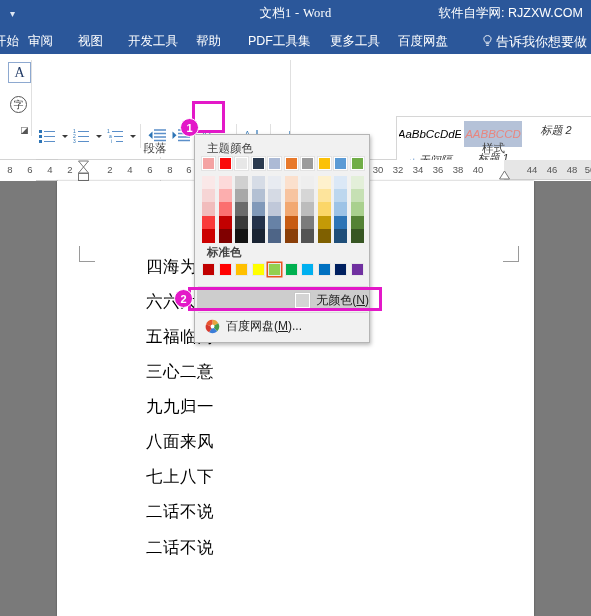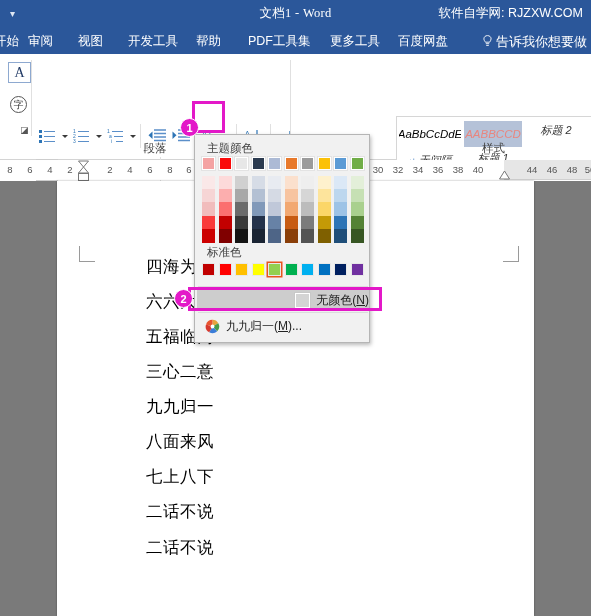--- a/index.html
+++ b/index.html
@@ -529,21 +529,21 @@
         <div class="swatch" style="left: 23.5px; top: 93.8px; width: 13px; height: 13.8px; border: none; background: rgb(128, 0, 0);"></div>
         <div class="swatch" style="left: 40px; top: 93.8px; width: 13px; height: 13.8px; border: none; background: rgb(20, 20, 20);"></div>
         <div class="swatch" style="left: 56.5px; top: 93.8px; width: 13px; height: 13.8px; border: none; background: rgb(26, 36, 51);"></div>
         <div class="swatch" style="left: 73px; top: 93.8px; width: 13px; height: 13.8px; border: none; background: rgb(78, 101, 135);"></div>
         <div class="swatch" style="left: 89.5px; top: 93.8px; width: 13px; height: 13.8px; border: none; background: rgb(138, 63, 9);"></div>
         <div class="swatch" style="left: 106px; top: 93.8px; width: 13px; height: 13.8px; border: none; background: rgb(83, 83, 83);"></div>
         <div class="swatch" style="left: 122.5px; top: 93.8px; width: 13px; height: 13.8px; border: none; background: rgb(127, 96, 0);"></div>
         <div class="swatch" style="left: 139px; top: 93.8px; width: 13px; height: 13.8px; border: none; background: rgb(31, 78, 121);"></div>
         <div class="swatch" style="left: 155.5px; top: 93.8px; width: 13px; height: 13.8px; border: none; background: rgb(55, 86, 35);"></div>
       </div>
-    <div class="dd-head" style="top:110px;">标准色</div>
+    <div class="dd-head" style="top:110px;font-weight:bold;">标准色</div>
     <div id="std-grid">
         <div class="swatch" style="left: 7px; top: 128px; background: rgb(192, 0, 0);"></div>
         <div class="swatch" style="left: 23.5px; top: 128px; background: rgb(255, 0, 0);"></div>
         <div class="swatch" style="left: 40px; top: 128px; background: rgb(255, 192, 0);"></div>
         <div class="swatch" style="left: 56.5px; top: 128px; background: rgb(255, 255, 0);"></div>
         <div class="swatch selstd" style="left: 73px; top: 128px; background: rgb(146, 208, 80);"></div>
         <div class="swatch" style="left: 89.5px; top: 128px; background: rgb(0, 176, 80);"></div>
         <div class="swatch" style="left: 106px; top: 128px; background: rgb(0, 176, 240);"></div>
         <div class="swatch" style="left: 122.5px; top: 128px; background: rgb(0, 112, 192);"></div>
         <div class="swatch" style="left: 139px; top: 128px; background: rgb(0, 32, 96);"></div>
@@ -563,21 +563,21 @@
       <div class="colorwheel">
         <svg width="15" height="15" viewBox="0 0 15 15">
           <path d="M7.5 7.5 L7.5 0.8 A6.7 6.7 0 0 1 13.3 4.2 Z" fill="#e8a33d"></path>
           <path d="M7.5 7.5 L13.3 4.2 A6.7 6.7 0 0 1 12.2 12.2 Z" fill="#4a9b4a"></path>
           <path d="M7.5 7.5 L12.2 12.2 A6.7 6.7 0 0 1 4.2 13.3 Z" fill="#3b7dd8"></path>
           <path d="M7.5 7.5 L4.2 13.3 A6.7 6.7 0 0 1 1.0 5.5 Z" fill="#d63a2f"></path>
           <path d="M7.5 7.5 L1.0 5.5 A6.7 6.7 0 0 1 7.5 0.8 Z" fill="#e8542f"></path>
           <circle cx="7.5" cy="7.5" r="1.9" fill="#ffffff"></circle>
         </svg>
       </div>
-      <div class="dd-item-label"><span>九九归一(</span><u>M</u><span>)...</span></div>
+      <div class="dd-item-label"><span>百度网盘(</span><u>M</u><span>)...</span></div>
     </div>
   </div>
 
   <div class="hlbox" style="left:192px; top:101px; width:33px; height:32px;"></div>
   <div class="badge" style="left:180px; top:118px;">1</div>
 
   <div class="hlbox" style="left:188px; top:287px; width:194px; height:24px;"></div>
   <div class="badge" style="left:174px; top:289px;">2</div>
 
 </div>

